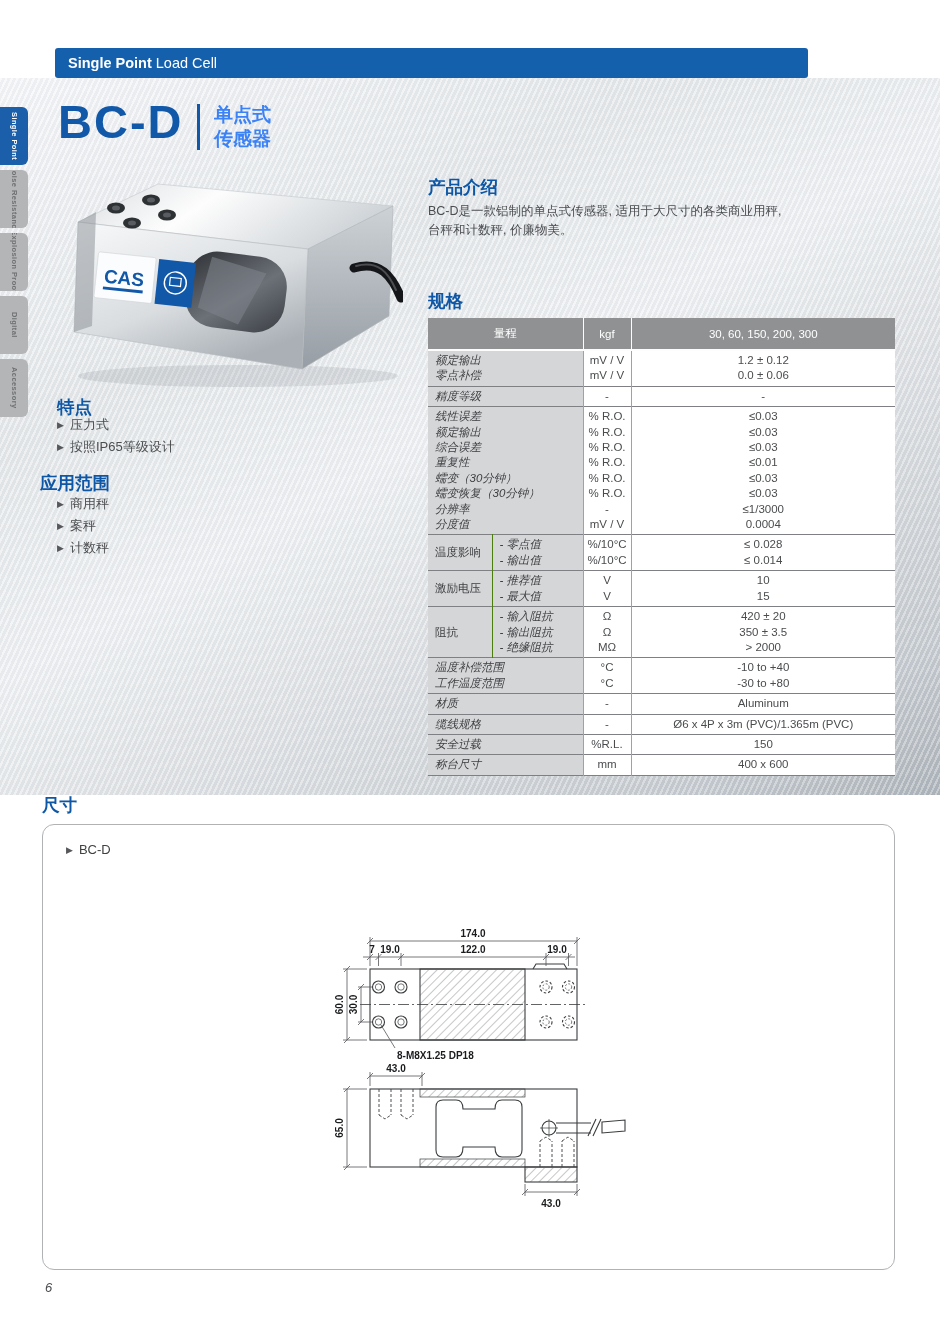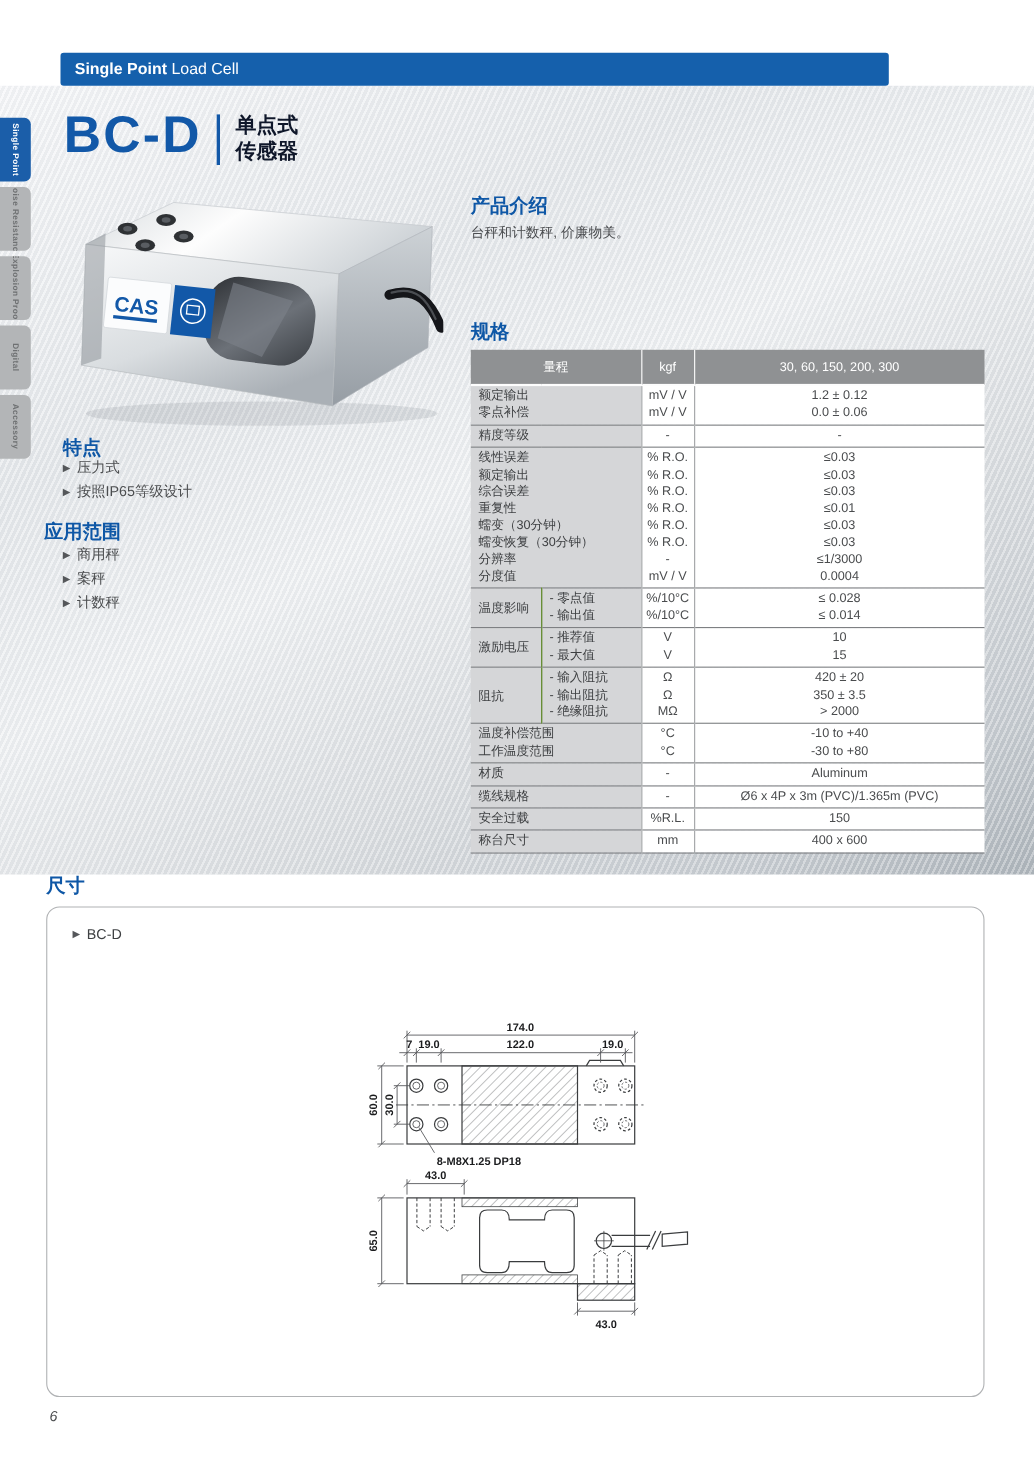--- a/index.html
+++ b/index.html
@@ -30,38 +30,38 @@
     display:flex; align-items:center; justify-content:center; overflow:hidden;
   }
   .side-tab .vtxt {
     writing-mode:vertical-rl; font-size:7.5px; font-weight:bold;
     letter-spacing:.4px; white-space:nowrap;
   }
   .side-tab.active { background:#1b5ea9; color:#ffffff; }
   
   .model-title { position:absolute; left:58px; top:94px; font-size:47px; font-weight:bold; color:#1258a8; letter-spacing:2px; }
   .title-pipe  { position:absolute; left:197px; top:104px; width:3px; height:46px; background:#1258a8; }
-  .model-sub   { position:absolute; left:214px; top:103px; font-size:19px; font-weight:bold; color:#0f172a; line-height:24px; }
+  .model-sub   { position:absolute; left:214px; top:103px; font-size:19px; font-weight:bold; color:#3b82f6; line-height:24px; }
   
   .sec-h { position:absolute; font-size:17.5px; font-weight:bold; color:#0e57a6; }
   
   .intro-body { position:absolute; left:428px; top:202px; width:460px; font-size:12.5px; line-height:19px; color:#4b4d50; }
   
   .blist { position:absolute; font-size:13px; color:#4b4d4f; }
   .blist .bi { display:flex; align-items:center; height:22px; }
   .blist .arr { color:#55575a; font-size:9px; margin-right:6px; }
   
   table.spec { position:absolute; left:428px; top:318px; width:467px; border-collapse:collapse; table-layout:fixed; font-size:11.5px; }
   table.spec td { vertical-align:middle; padding:2px 0; }
   table.spec col.c1{width:64px;} table.spec col.c2{width:91px;} table.spec col.c3{width:48px;} table.spec col.c4{width:264px;}
   tr.hdr td { background:#8f9193; color:#fff; text-align:center; height:32px; font-size:11.5px; border-bottom:2px solid #fdfdfd; }
   tr.hdr td + td { border-left:1.5px solid #fdfdfd;margin-left:15px; }
   tr.grp { border-bottom:1.6px solid #7e8083; }
   tr.grp td.lbl, tr.grp td.glbl, tr.grp td.sub { background:#d5d6d8; color:#3d3f41; }
-  tr.grp td.lbl div, tr.grp td.sub div { padding-left:7px; line-height:15.4px; }
+  tr.grp td.lbl div, tr.grp td.sub div { padding-left:7px; line-height:15.4px;font-style:italic; }
   tr.grp td.glbl { padding-left:7px;margin-left:39px; }
   tr.grp td.sub { border-left:1px solid #4d7c0f; }
   tr.grp td.unit { text-align:center; border-left:1px solid #9fa1a3; border-right:1px solid #9fa1a3; background:#fff; }
   tr.grp td.unit div, tr.grp td.val div { line-height:15.4px; }
   tr.grp td.val { text-align:center; background:#fff; }
   
   .dim-box { position:absolute; left:42px; top:824px; width:853px; height:446px; background:#fff; border:1px solid #b0b2b4; border-radius:12px; }
   .panel-label { position:absolute; left:66px; top:842px; font-size:13px; color:#3f4143; display:flex; align-items:center; }
   .panel-label .arr { color:#55575a; font-size:9px; margin-right:6px; }
   .page-num { position:absolute; left:45px; top:1280px; font-size:13px; font-style:italic; color:#4a4c4e; }
@@ -149,20 +149,21 @@
     <rect x="99" y="93" width="37" height="45" fill="#1258a8"></rect>
     <circle cx="117.5" cy="115" r="11" fill="none" stroke="#ffffff" stroke-width="1.4"></circle>
     <rect x="112" y="110" width="11" height="8" fill="none" stroke="#ffffff" stroke-width="1.2"></rect>
   </g>
   <path d="M 296 104 C 322 96 334 112 343 134" stroke="#15161a" stroke-width="9" fill="none" stroke-linecap="round"></path>
   <path d="M 298 102 C 320 96 330 108 338 126" stroke="#4a4d52" stroke-width="2" fill="none" stroke-linecap="round"></path>
 </svg>
 
 <div class="sec-h" style="left:428px;top:175px">产品介绍</div>
 <div class="intro-body">
+  <div>BC-D是一款铝制的单点式传感器, 适用于大尺寸的各类商业用秤,</div>
   <div>台秤和计数秤, 价廉物美。</div>
 </div>
 
 <div class="sec-h" style="left:57px;top:395px">特点</div>
 <div class="blist" style="left:57px;top:414px">
   <div class="bi">
       <span class="arr">▶</span>
       <span>压力式</span>
     </div>
   <div class="bi">

